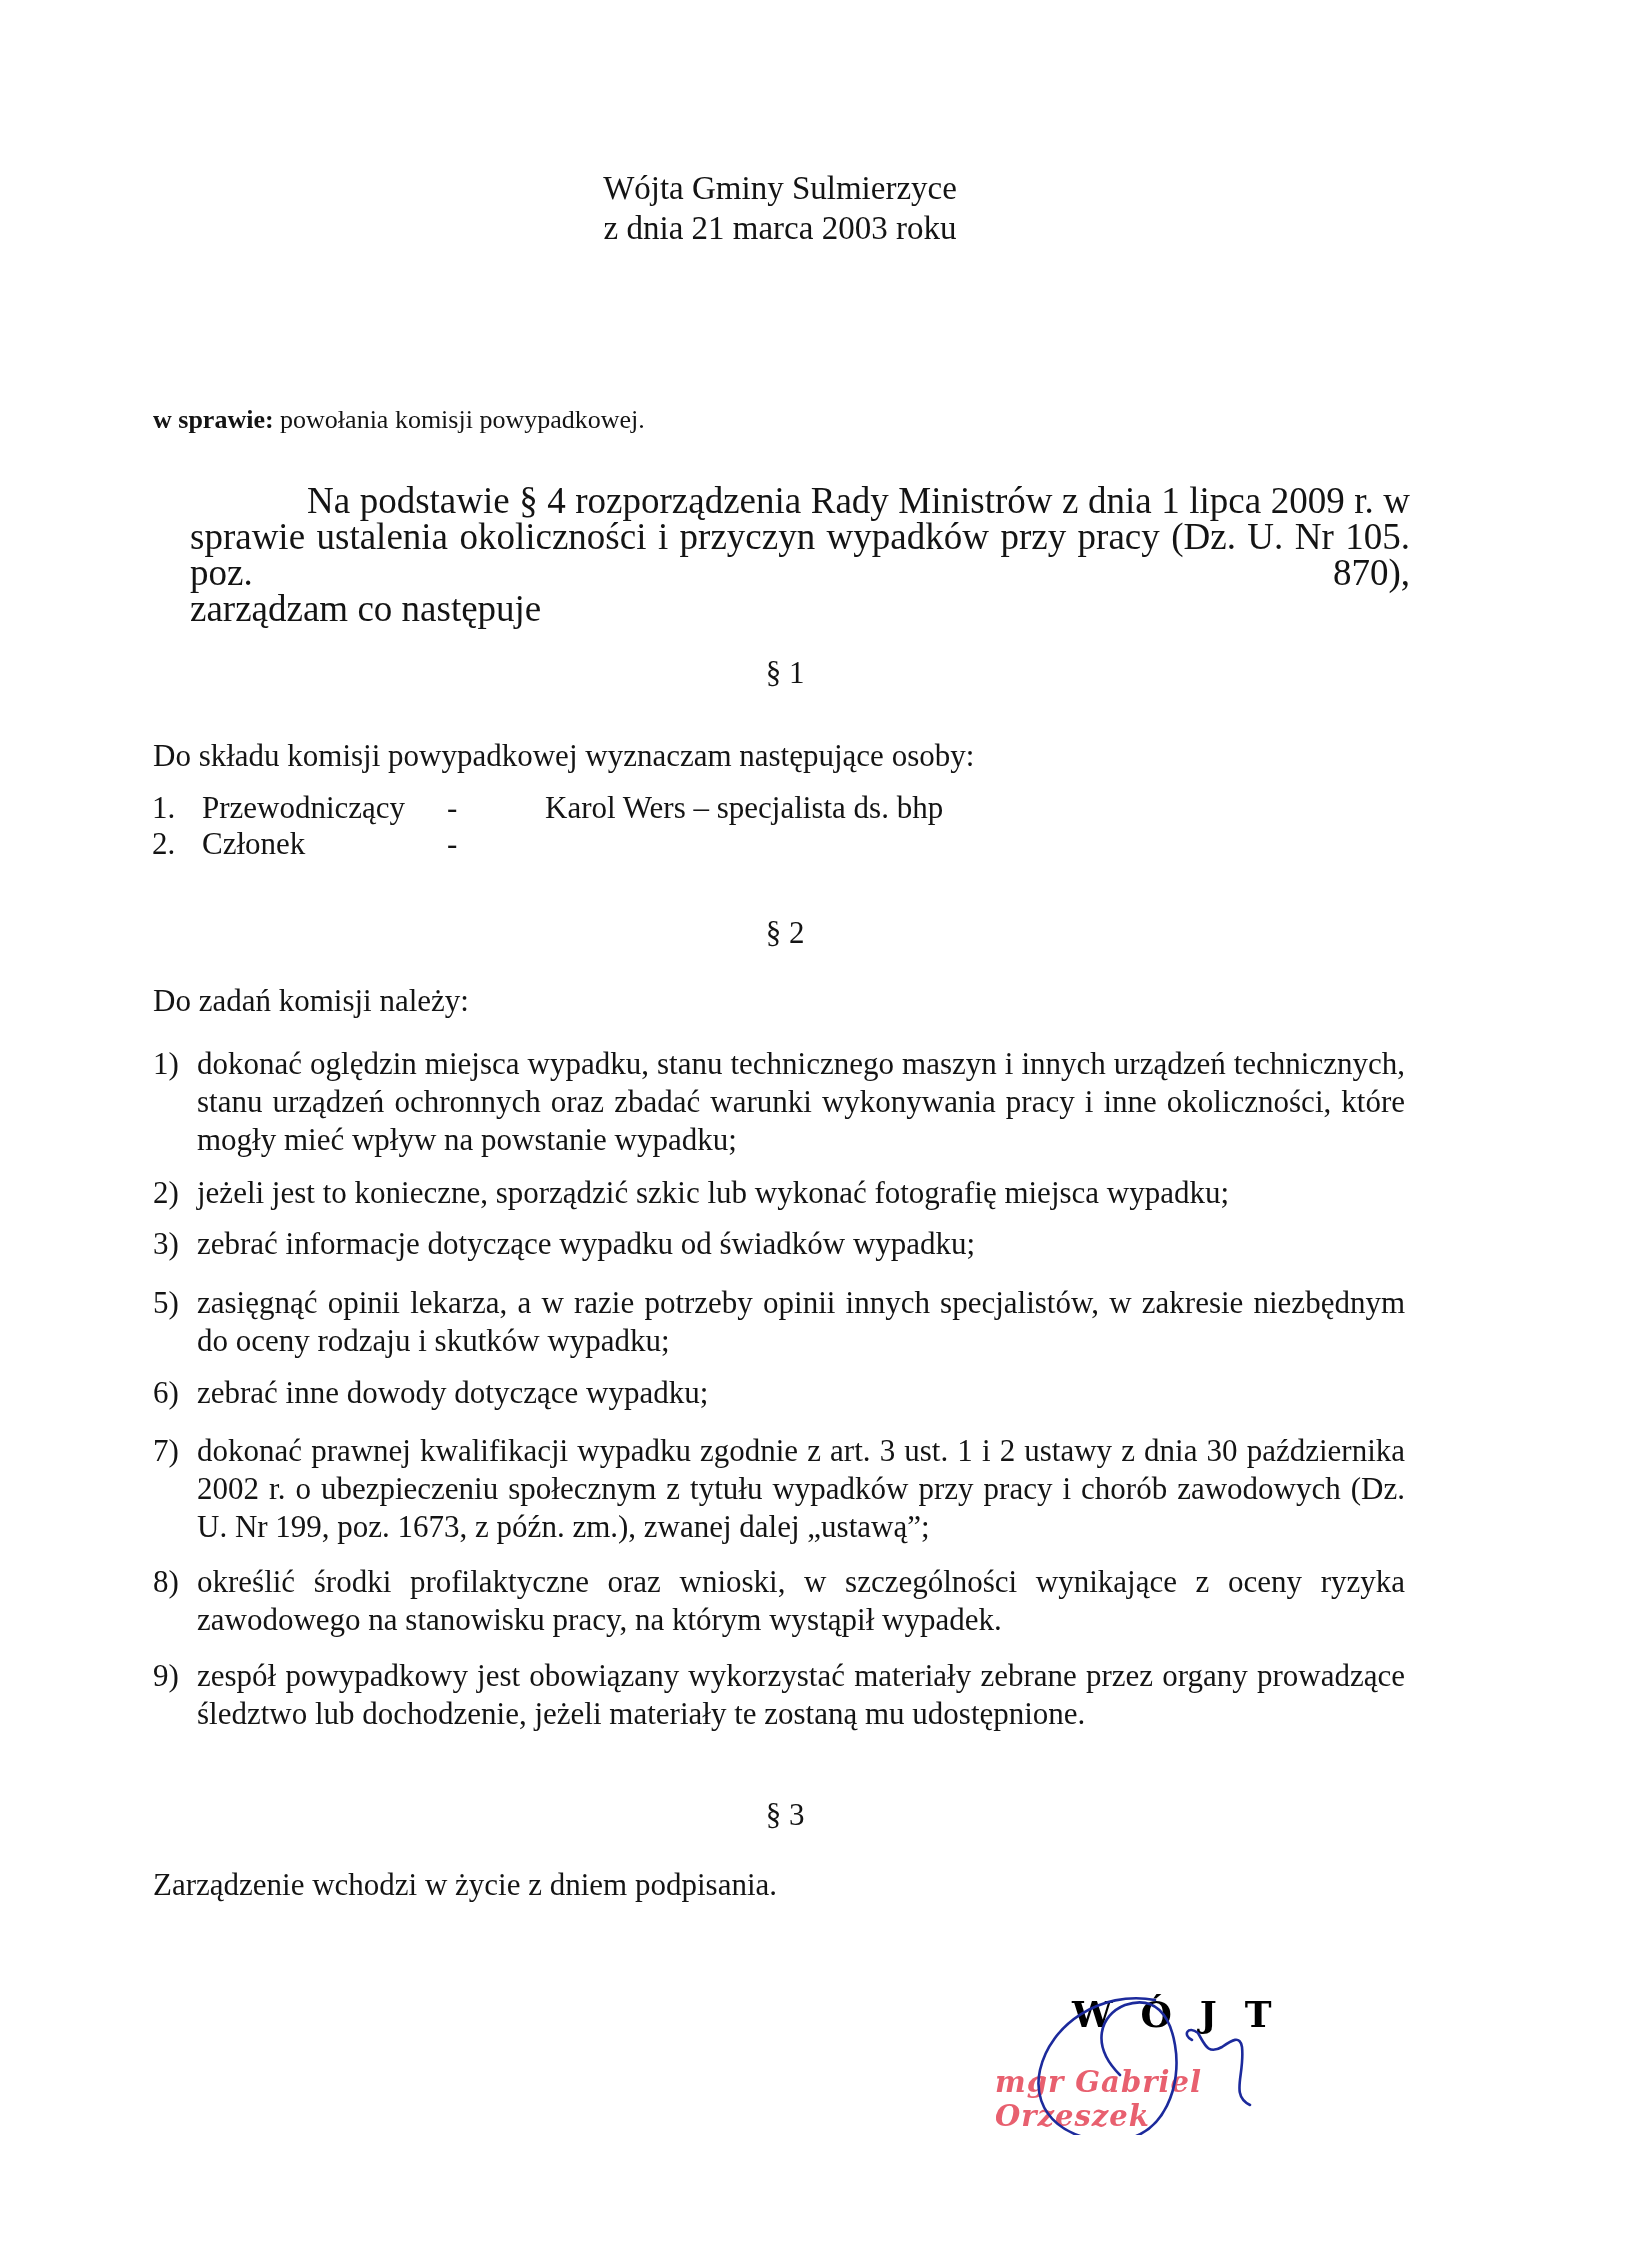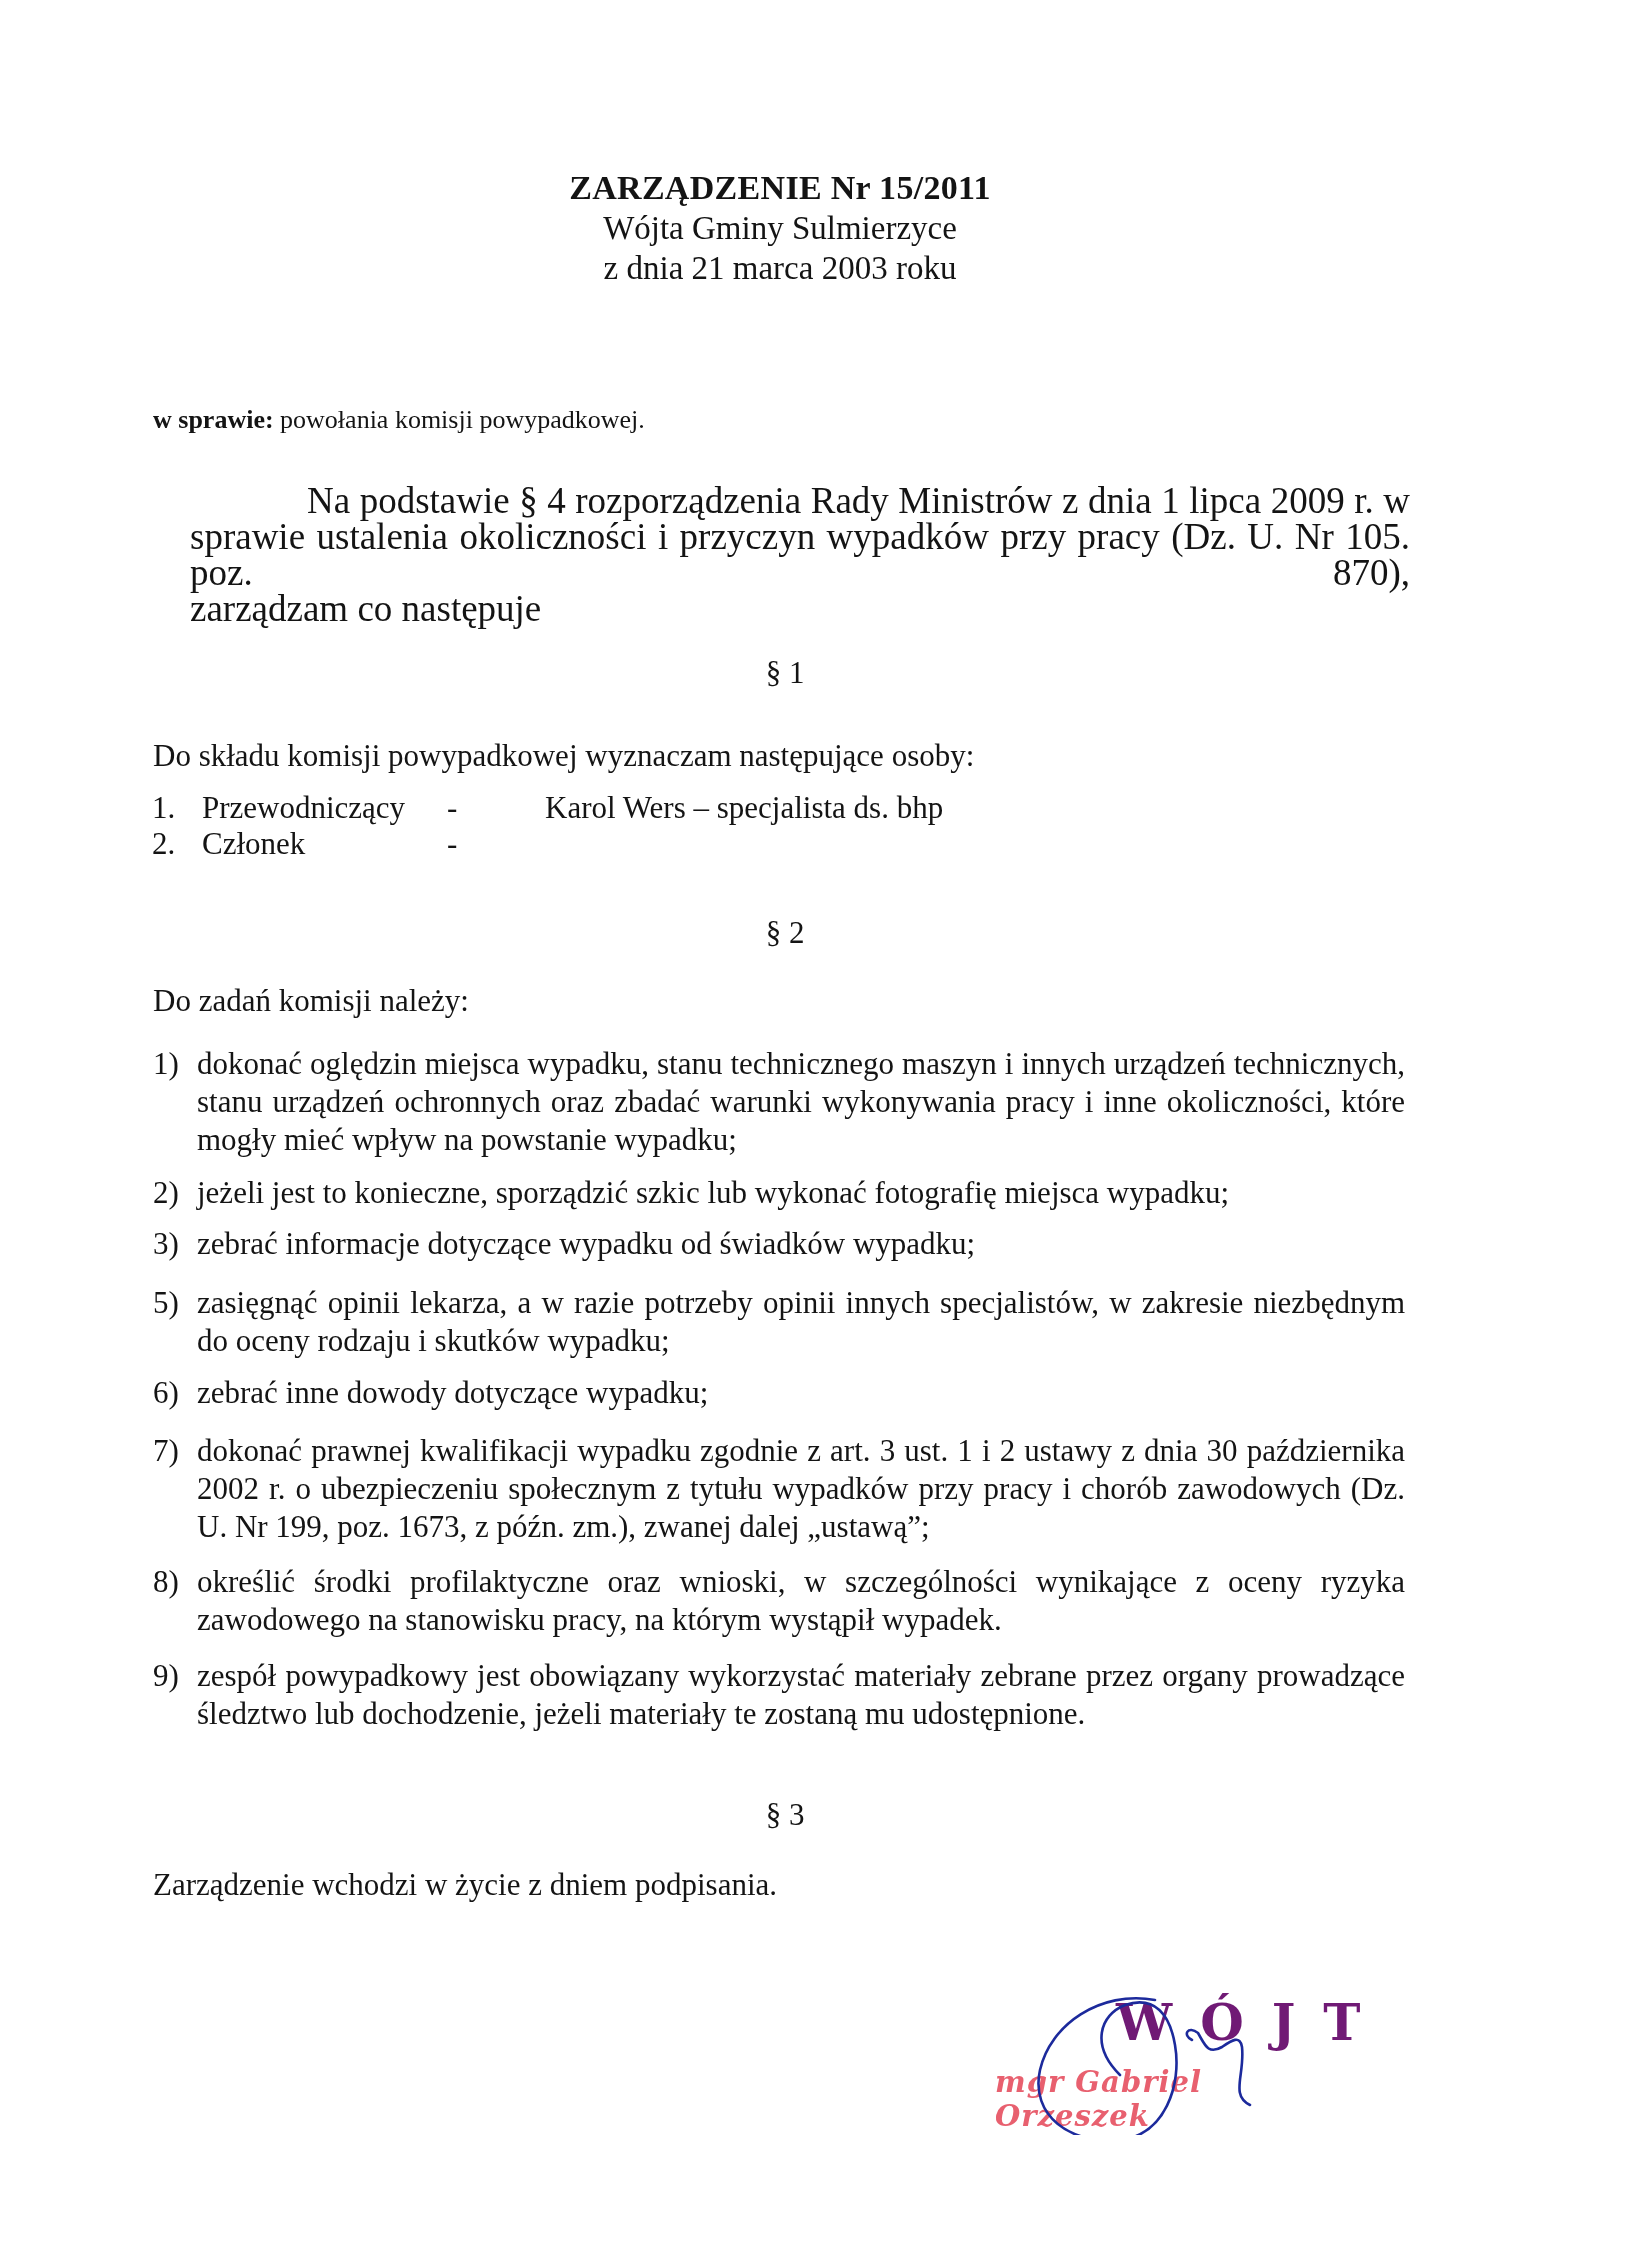--- a/index.html
+++ b/index.html
@@ -31,29 +31,28 @@
   .m-role { left: 50px; }
   .m-dash { left: 295px; }
   .m-name { left: 393px; }
   .item {
     position: absolute; left: 153px; width: 1252px; font-size: 31px; line-height: 38px;
   }
   .item .num { position: absolute; left: 0; top: 0; }
   .item .txt { display: block; margin-left: 44px; text-align: justify; }
   .item .txt.j { text-align-last: left; }
   .stamp { position: absolute; left: 960px; top: 1975px; width: 380px; height: 160px; }
-  .stamp .w { position: absolute; left: 112px; top: 18px; color: #701a75; font-weight: bold; font-size: 50px; letter-spacing: 28px; font-family: "DejaVu Serif", serif; margin-left: 44px; }
+  .stamp .w { position: absolute; left: 112px; top: 18px; color: #000000; font-weight: bold; font-size: 36px; letter-spacing: 28px; font-family: "DejaVu Serif", serif; }
   .stamp .n { position: absolute; left: 35px; top: 90px; color: #e8606f; font-style: italic; font-weight: bold; font-size: 29px; letter-spacing: 1px; font-family: "DejaVu Serif", serif; }
   .stamp svg { position: absolute; left: 0; top: 0; }
 </style>
 </head>
 <body>
 
 <div class="title-block">
-  <div class="t1">ZARZĄDZENIE  Nr 15/2011</div>
   <div>Wójta Gminy Sulmierzyce</div>
   <div>z dnia 21 marca 2003 roku</div>
 </div>
 
 <div class="abs subject"><b>w sprawie:</b><span> powołania komisji powypadkowej.</span></div>
 
 <div class="para">
   <span class="l1">Na podstawie § 4 rozporządzenia Rady Ministrów z dnia 1 lipca 2009 r. w</span>
   <span class="l2">sprawie ustalenia okoliczności i przyczyn wypadków przy pracy (Dz. U.  Nr 105. poz. 870),</span>
   <span class="l3">zarządzam co  następuje</span>

